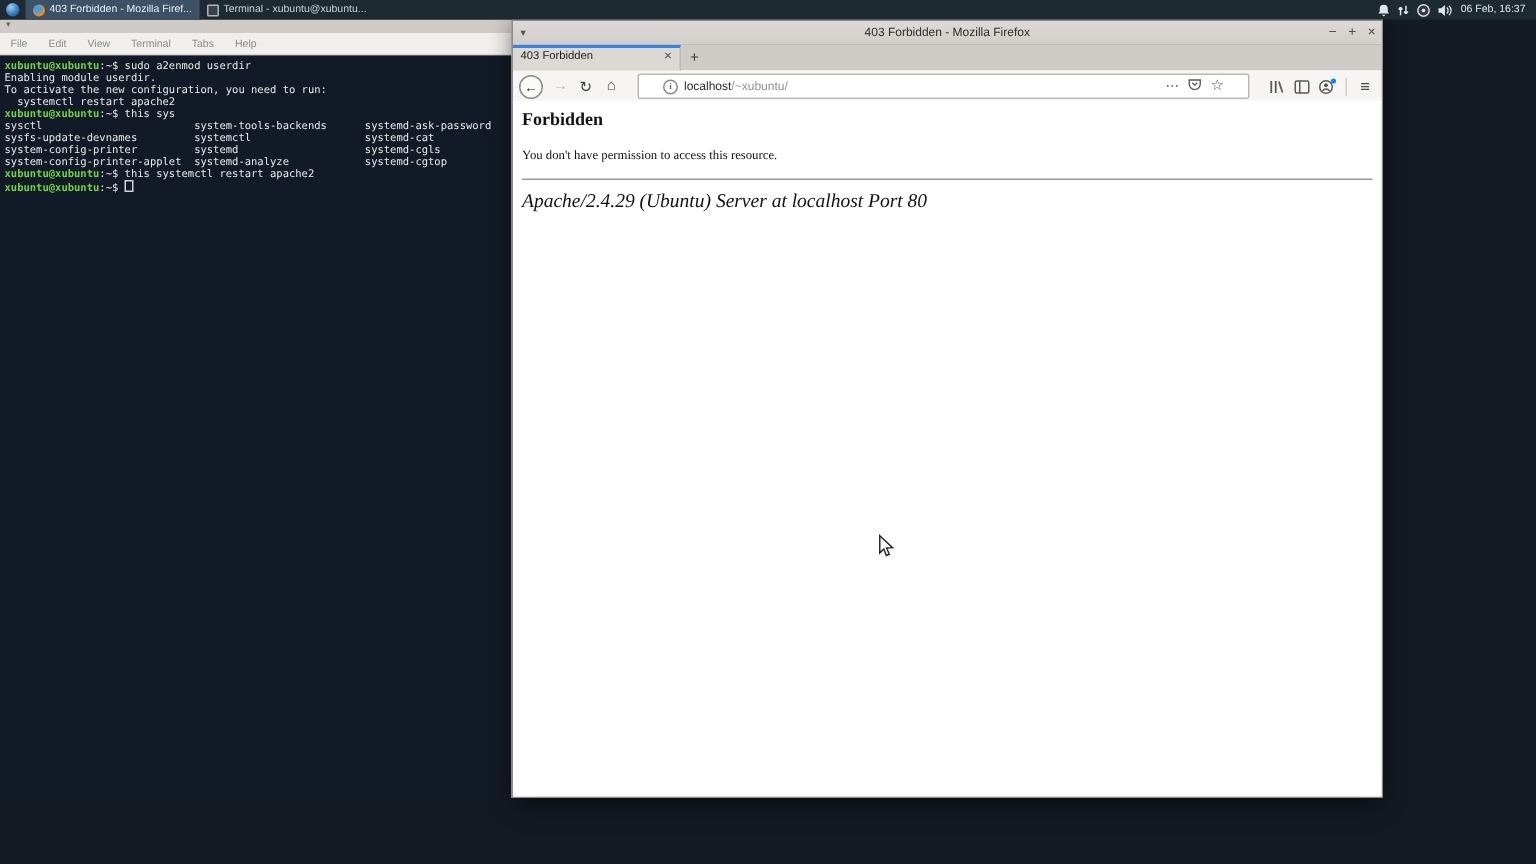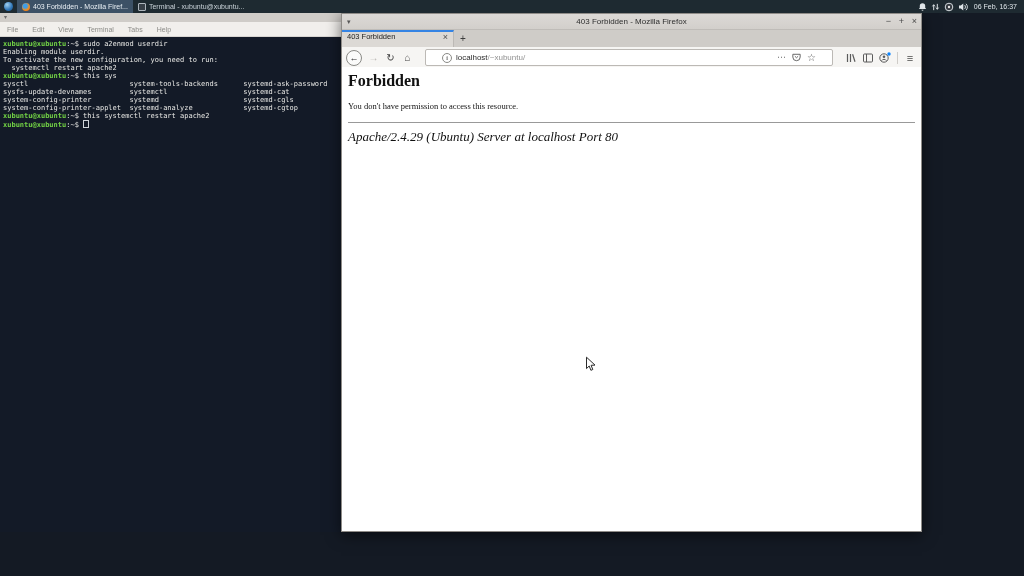--- a/index.html
+++ b/index.html
@@ -75,21 +75,21 @@
   .url-path{color:#919191;}
   .url-right{display:flex;align-items:center;gap:5px;color:#5a5a5a;}
   .url-right .glyph{font-size:9px;line-height:9px;}
   .toolbar-right{display:flex;align-items:center;gap:2px;margin-left:auto;}
   .toolbar-right svg{display:block;}
   .sep{width:1px;height:12px;background:#cfccc8;margin:0 3px;}
   .ham{font-size:11px;color:#4a4a4a;width:14px;text-align:center;}
   .ff-content{position:absolute;top:53px;bottom:0;left:0;right:0;background:#fff;
               overflow:hidden;font-family:"Liberation Serif",serif;color:#111;
               padding:3px 6px;box-sizing:border-box;}
-  .page-h1{font-size:16px;font-weight:bold;margin:2px 0 11px;}
+  .page-h1{font-size:12px;font-weight:bold;margin:2px 0 11px;}
   .page-p{font-size:8.5px;margin:0 0 11px;}
   .page-hr{border:none;border-top:1px solid #999;margin:0 0 6px;}
   .page-addr{font-size:13px;font-style:italic;}
 
   .mouse-cursor{position:absolute;left:585px;top:356px;z-index:100;}
 </style>
 </head>
 <body>
 
 <div class="panel">

